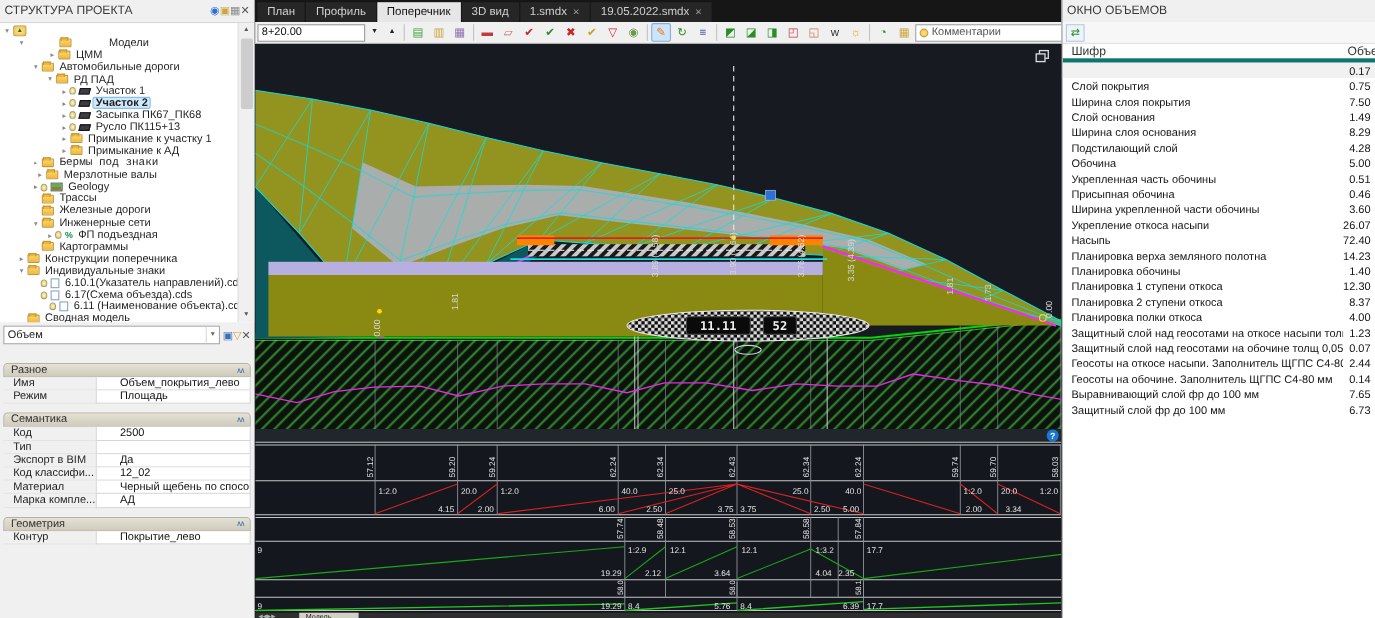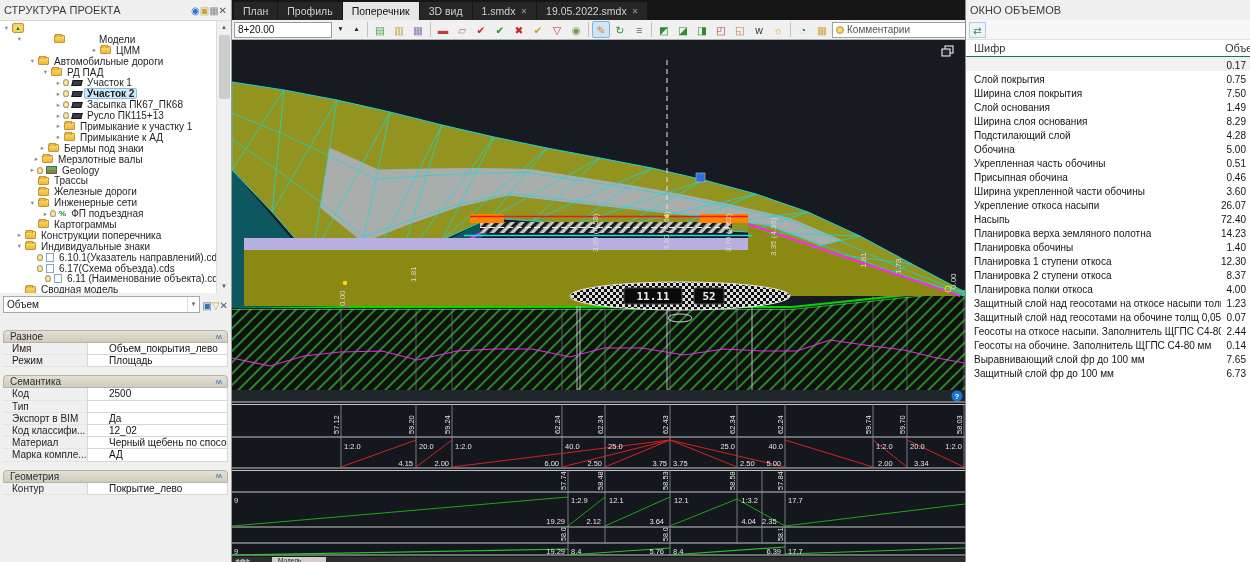--- a/index.html
+++ b/index.html
@@ -54,21 +54,21 @@
 .tb-ico.active{background:#cfe4f7;border-color:#7fb2dd}
 .tb-sep{width:1px;height:15px;background:#c2c2c2;margin:0 2px;flex:none}
 .comments{width:158px;height:16px;background:#fff;border:1px solid #a0a0a0;display:flex;align-items:center;font-size:10px;color:#555;padding:0 3px;gap:3px;flex:none}
 .bulb-dot{width:8px;height:8px;border-radius:50%;background:radial-gradient(#ffe88a,#f0b83a);border:1px solid #bd9a40;flex:none}
 .canvas{position:relative;flex:1;background:#171a21;overflow:hidden}
 
 .right{width:285px;flex:none;background:#fff;border-left:1px solid #8d8d8d;display:flex;flex-direction:column;overflow:hidden}
 .right .panel-hdr{background:#f0f0f0}
 .r-toolbar{height:20px;background:#f7f7f7;display:flex;align-items:center;padding:0 3px;border-bottom:1px solid #e2e2e2}
 .r-ico{width:17px;height:16px;border:1px solid #b4cce2;background:#eef4fa;color:#2a8f2a;font-size:10px;text-align:center;line-height:15px}
-.vt-head{display:flex;height:17px;border-bottom:1px solid #0f766e;font-size:11px;color:#333;align-items:center;background:#fff}
+.vt-head{display:flex;height:17px;border-bottom:4px solid #0f766e;font-size:11px;color:#333;align-items:center;background:#fff}
 .c1{width:255px;flex:none;padding-left:8px;overflow:hidden;white-space:nowrap}
 .c2{flex:1;white-space:nowrap;padding-left:4px}
 .vt-row{display:flex;height:14px;font-size:10px;color:#141414;align-items:flex-end}
 .vt-row .c2{text-align:right;padding-right:4px;padding-left:0}
 .vt-row.shade{background:#f1f1f1}
 </style>
 </head>
 <body>
 
 <div class="app">
@@ -83,21 +83,21 @@
           <div class="trow" style="padding-left: 2px;">
             <span class="exp">▾</span>
             <span class="ico root">▲</span>
             <span class="lbl"></span>
           </div>
           <div class="trow" style="padding-left: 15px; gap: 29px;">
             <span class="exp">▾</span>
             <span class="ico folder"></span>
             <span class="lbl">Модели</span>
           </div>
-          <div class="trow" style="padding-left: 43px; margin-left: 47px;">
+          <div class="trow" style="padding-left: 43px;">
             <span class="exp">▸</span>
             <span class="ico folder"></span>
             <span class="lbl">ЦММ</span>
           </div>
           <div class="trow" style="padding-left: 28px;">
             <span class="exp">▾</span>
             <span class="ico folder"></span>
             <span class="lbl">Автомобильные дороги</span>
           </div>
           <div class="trow" style="padding-left: 41px;">
@@ -132,21 +132,21 @@
           <div class="trow" style="padding-left: 54px;">
             <span class="exp">▸</span>
             <span class="ico folder"></span>
             <span class="lbl">Примыкание к участку 1</span>
           </div>
           <div class="trow" style="padding-left: 54px;">
             <span class="exp">▸</span>
             <span class="ico folder"></span>
             <span class="lbl">Примыкание к АД</span>
           </div>
-          <div class="trow" style="padding-left: 38px;">
+          <div class="trow" style="padding-left: 28px; font-family: Liberation Mono, monospace;">
             <span class="exp">▸</span>
             <span class="ico folder"></span>
             <span class="lbl">Бермы под знаки</span>
           </div>
           <div class="trow" style="padding-left: 32px;">
             <span class="exp">▸</span>
             <span class="ico folder"></span>
             <span class="lbl">Мерзлотные валы</span>
           </div>
           <div class="trow" style="padding-left: 28px;">

